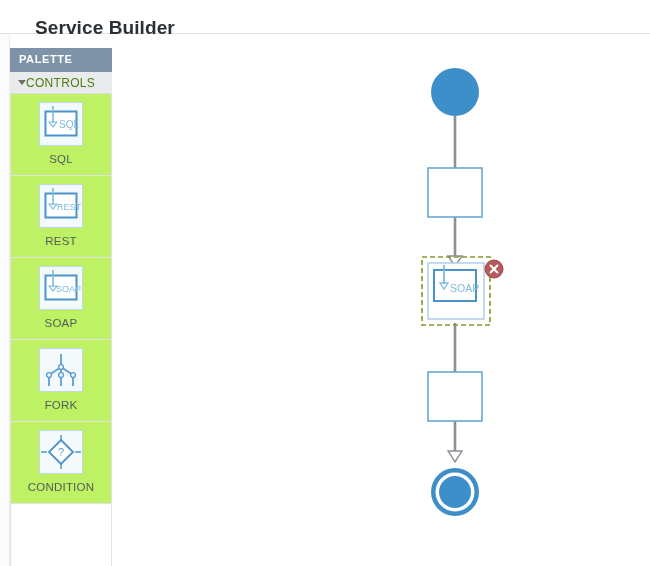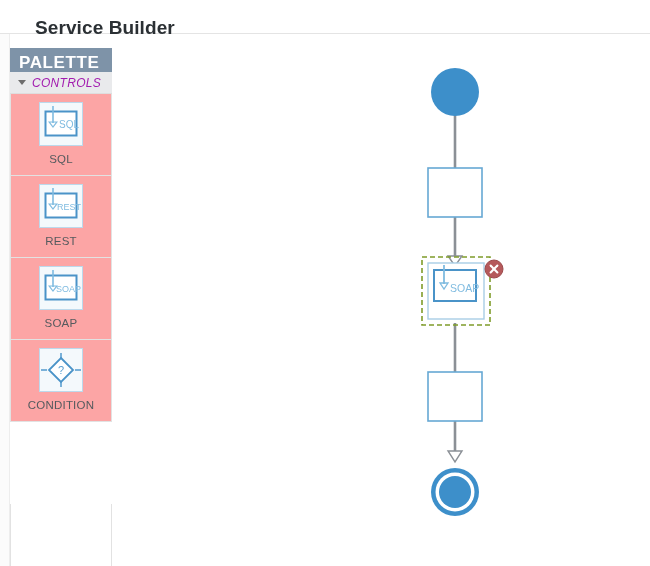--- a/index.html
+++ b/index.html
@@ -52,21 +52,21 @@
     top: 48px;
     width: 102px;
     height: 24px;
     background: #7e93a8;
     box-sizing: border-box;
   }
   .palette-header span {
     position: absolute;
     left: 9px;
     top: 5px;
-    font-size: 17px;
+    font-size: 11px;
     font-weight: bold;
     letter-spacing: 0.6px;
     color: #ffffff;
   }
 
   .section-header {
     position: absolute;
     left: 10px;
     top: 72px;
     width: 102px;
@@ -80,43 +80,42 @@
     left: 8px;
     top: 8px;
     width: 0;
     height: 0;
     border-left: 4.5px solid transparent;
     border-right: 4.5px solid transparent;
     border-top: 5px solid #6d6d6d;
   }
   .section-header .sec-label {
     position: absolute;
-    left: 22px;
+    left: 16px;
     top: 4px;
     font-size: 12px;
-    color: #a21caf;
+    color: #4d7c0f;
     letter-spacing: 0.3px;
-    font-style: italic;
   }
 
   
   .palette-list {
     position: absolute;
     left: 10px;
     top: 94px;
     width: 102px;
     border-left: 1px solid #e2e2e2;
     border-right: 1px solid #e2e2e2;
     box-sizing: border-box;
   }
   .palette-item {
     position: relative;
     width: 100px;
     height: 82px;
-    background: #fca5a5;
+    background: #bef264;
     border-bottom: 1px solid #e2e2e2;
     box-sizing: border-box;
   }
   .palette-item .pi-icon {
     position: absolute;
     left: 50%;
     top: 7px;
     transform: translateX(-50%);
     width: 52px;
     height: 48px;
@@ -207,20 +206,38 @@
         <rect x="4.5" y="1.5" width="43" height="43" fill="#f4f9fc" stroke="#bcd9ec" stroke-width="1"></rect>
         <rect x="10.5" y="10.5" width="31" height="24" fill="#ffffff" stroke="#4a93c8" stroke-width="2"></rect>
         <line x1="18" y1="5" x2="18" y2="22" stroke="#7fbbe0" stroke-width="1.6"></line>
         <polygon points="14.2,21 21.8,21 18,26" fill="none" stroke="#7fbbe0" stroke-width="1.2"></polygon>
         <text x="21" y="27" font-family="'Liberation Sans',sans-serif" font-size="9" fill="#7fbbe0">SOAP</text>
       </svg>
     </div>
     <div class="pi-label">SOAP</div>
   </div>
 
+  <div class="palette-item">
+    <div class="pi-icon">
+      <svg width="52" height="48" viewBox="0 0 52 48">
+        <rect x="4.5" y="1.5" width="43" height="43" fill="#f4f9fc" stroke="#bcd9ec" stroke-width="1"></rect>
+        <line x1="26" y1="7" x2="26" y2="20" stroke="#5b9fd0" stroke-width="1.8"></line>
+        <line x1="26" y1="20" x2="14" y2="28" stroke="#5b9fd0" stroke-width="1.8"></line>
+        <line x1="26" y1="20" x2="38" y2="28" stroke="#5b9fd0" stroke-width="1.8"></line>
+        <line x1="14" y1="28" x2="14" y2="39" stroke="#5b9fd0" stroke-width="1.8"></line>
+        <line x1="26" y1="20" x2="26" y2="39" stroke="#5b9fd0" stroke-width="1.8"></line>
+        <line x1="38" y1="28" x2="38" y2="39" stroke="#5b9fd0" stroke-width="1.8"></line>
+        <circle cx="26" cy="20" r="2.4" fill="#ffffff" stroke="#5b9fd0" stroke-width="1.4"></circle>
+        <circle cx="14" cy="28" r="2.4" fill="#ffffff" stroke="#5b9fd0" stroke-width="1.4"></circle>
+        <circle cx="26" cy="28" r="2.4" fill="#ffffff" stroke="#5b9fd0" stroke-width="1.4"></circle>
+        <circle cx="38" cy="28" r="2.4" fill="#ffffff" stroke="#5b9fd0" stroke-width="1.4"></circle>
+      </svg>
+    </div>
+    <div class="pi-label">FORK</div>
+  </div>
 
   <div class="palette-item">
     <div class="pi-icon">
       <svg width="52" height="48" viewBox="0 0 52 48">
         <rect x="4.5" y="1.5" width="43" height="43" fill="#f4f9fc" stroke="#bcd9ec" stroke-width="1"></rect>
         <line x1="26" y1="6" x2="26" y2="12" stroke="#5b9fd0" stroke-width="1.6"></line>
         <line x1="26" y1="34" x2="26" y2="40" stroke="#5b9fd0" stroke-width="1.6"></line>
         <line x1="6" y1="23" x2="12" y2="23" stroke="#5b9fd0" stroke-width="1.6"></line>
         <line x1="40" y1="23" x2="46" y2="23" stroke="#5b9fd0" stroke-width="1.6"></line>
         <polygon points="26,11 38,23 26,35 14,23" fill="#ffffff" stroke="#4a93c8" stroke-width="1.8"></polygon>

